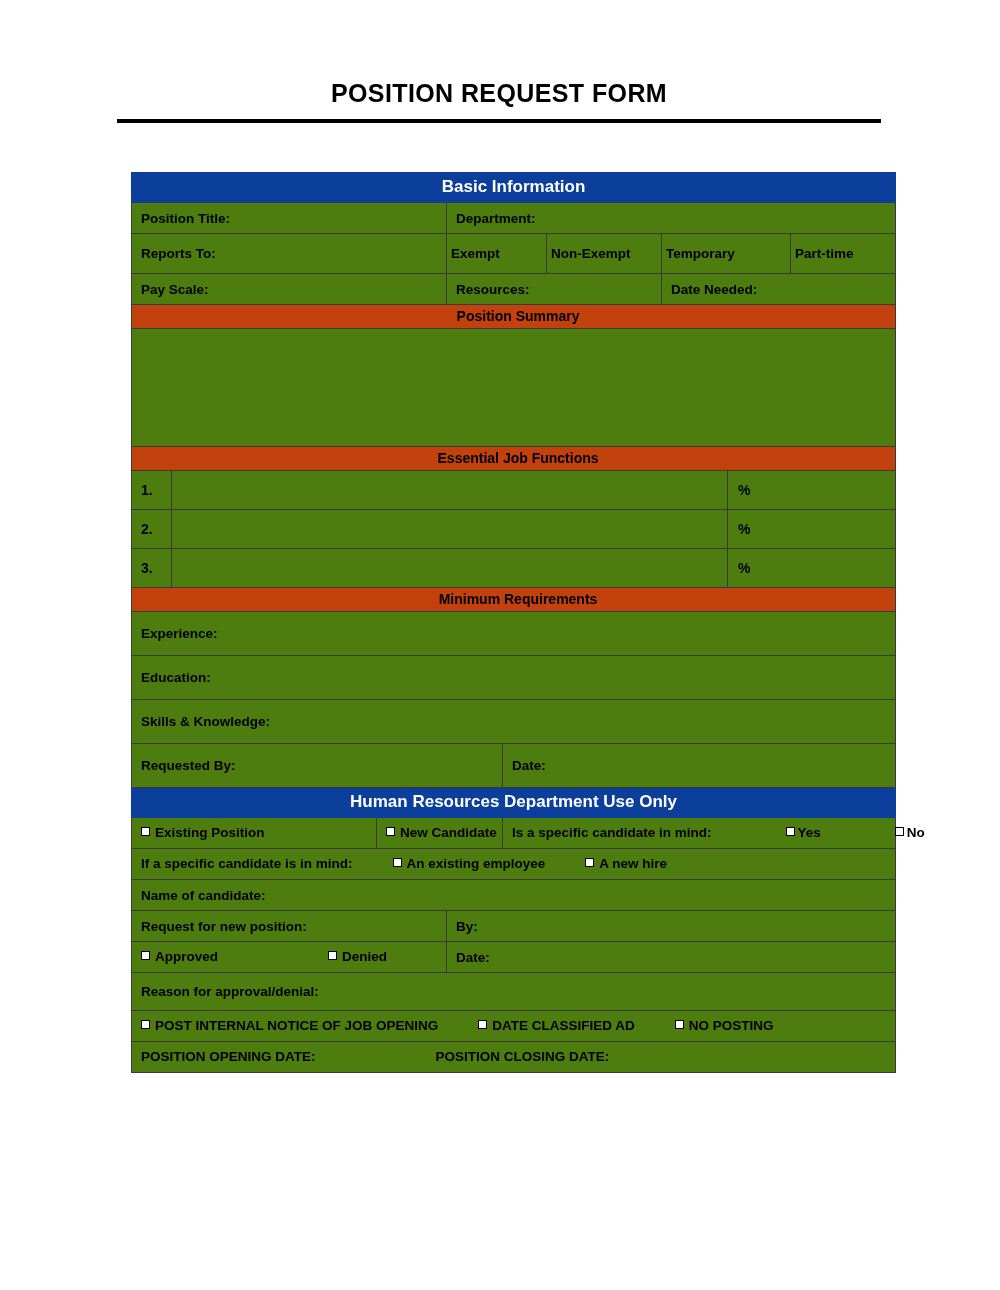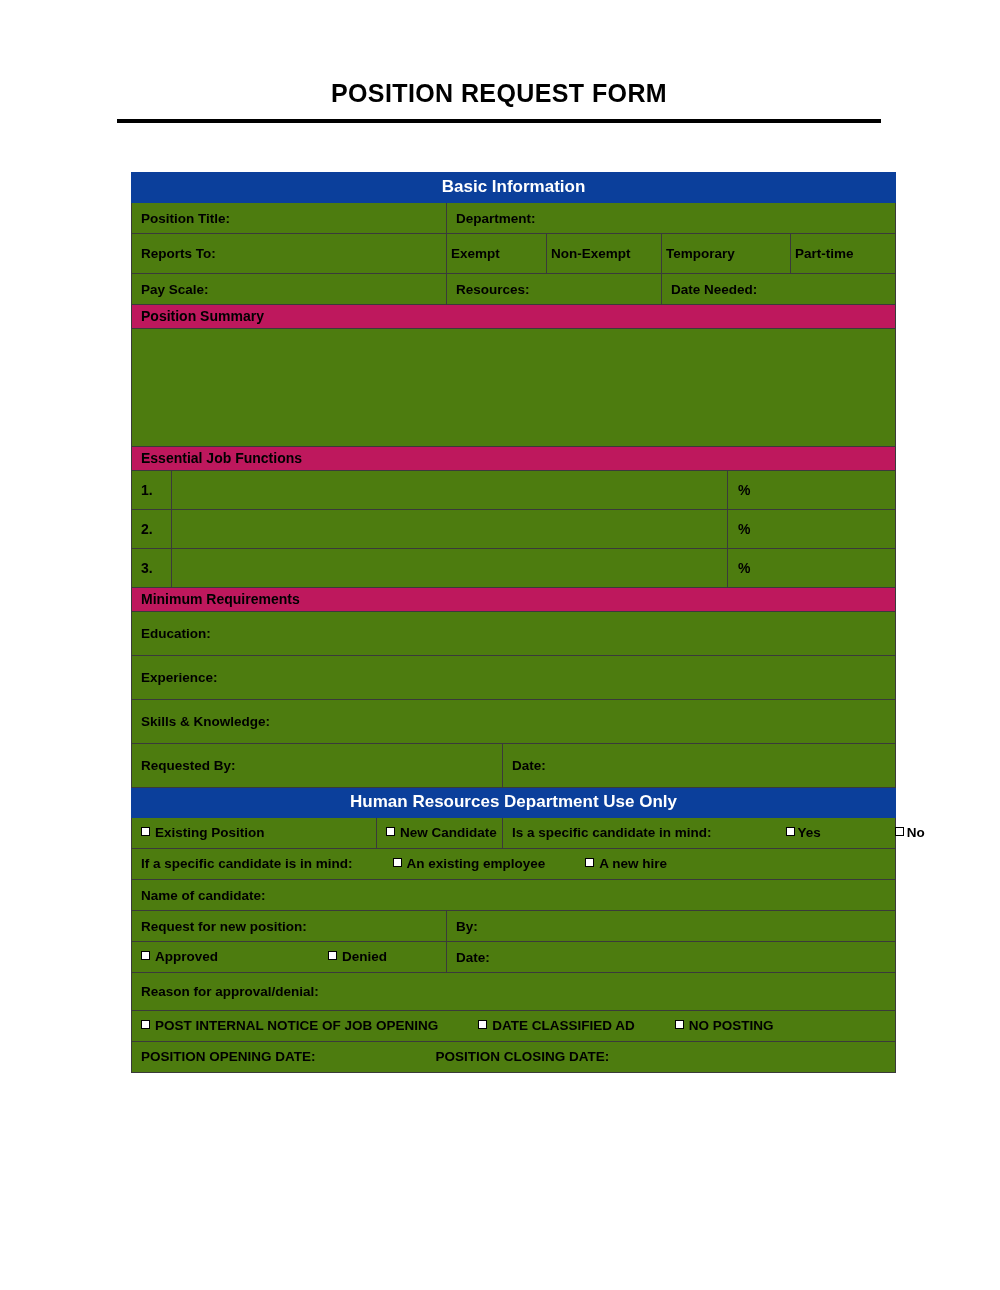--- a/index.html
+++ b/index.html
@@ -95,21 +95,22 @@
     text-align: center;
     color: #ffffff;
     font-weight: bold;
     font-size: 17px;
     line-height: 20px;
     padding: 4px 0 5px 0;
   }
 
   
   .band-gray td {
-    background: #be185d;
+    background: #c2410c;
+    text-align: center;
   }
   .band-gray .band-txt {
     display: block;
     color: #000;
     font-weight: bold;
     font-size: 14px;
     line-height: 16px;
     padding: 3px 0 4px 9px;
   }
 
@@ -288,27 +289,27 @@
     </tr>
 
     <tr class="band-gray">
       <td colspan="10">
         <span class="band-txt">Minimum Requirements</span>
       </td>
     </tr>
 
     <tr class="h-req">
       <td colspan="10">
+        <span class="lbl">Experience:</span>
+      </td>
+    </tr>
+
+    <tr class="h-req">
+      <td colspan="10">
         <span class="lbl">Education:</span>
-      </td>
-    </tr>
-
-    <tr class="h-req">
-      <td colspan="10">
-        <span class="lbl">Experience:</span>
       </td>
     </tr>
 
     <tr class="h-req">
       <td colspan="10">
         <span class="lbl">Skills &amp; Knowledge:</span>
       </td>
     </tr>
 
     <tr class="h-req">

